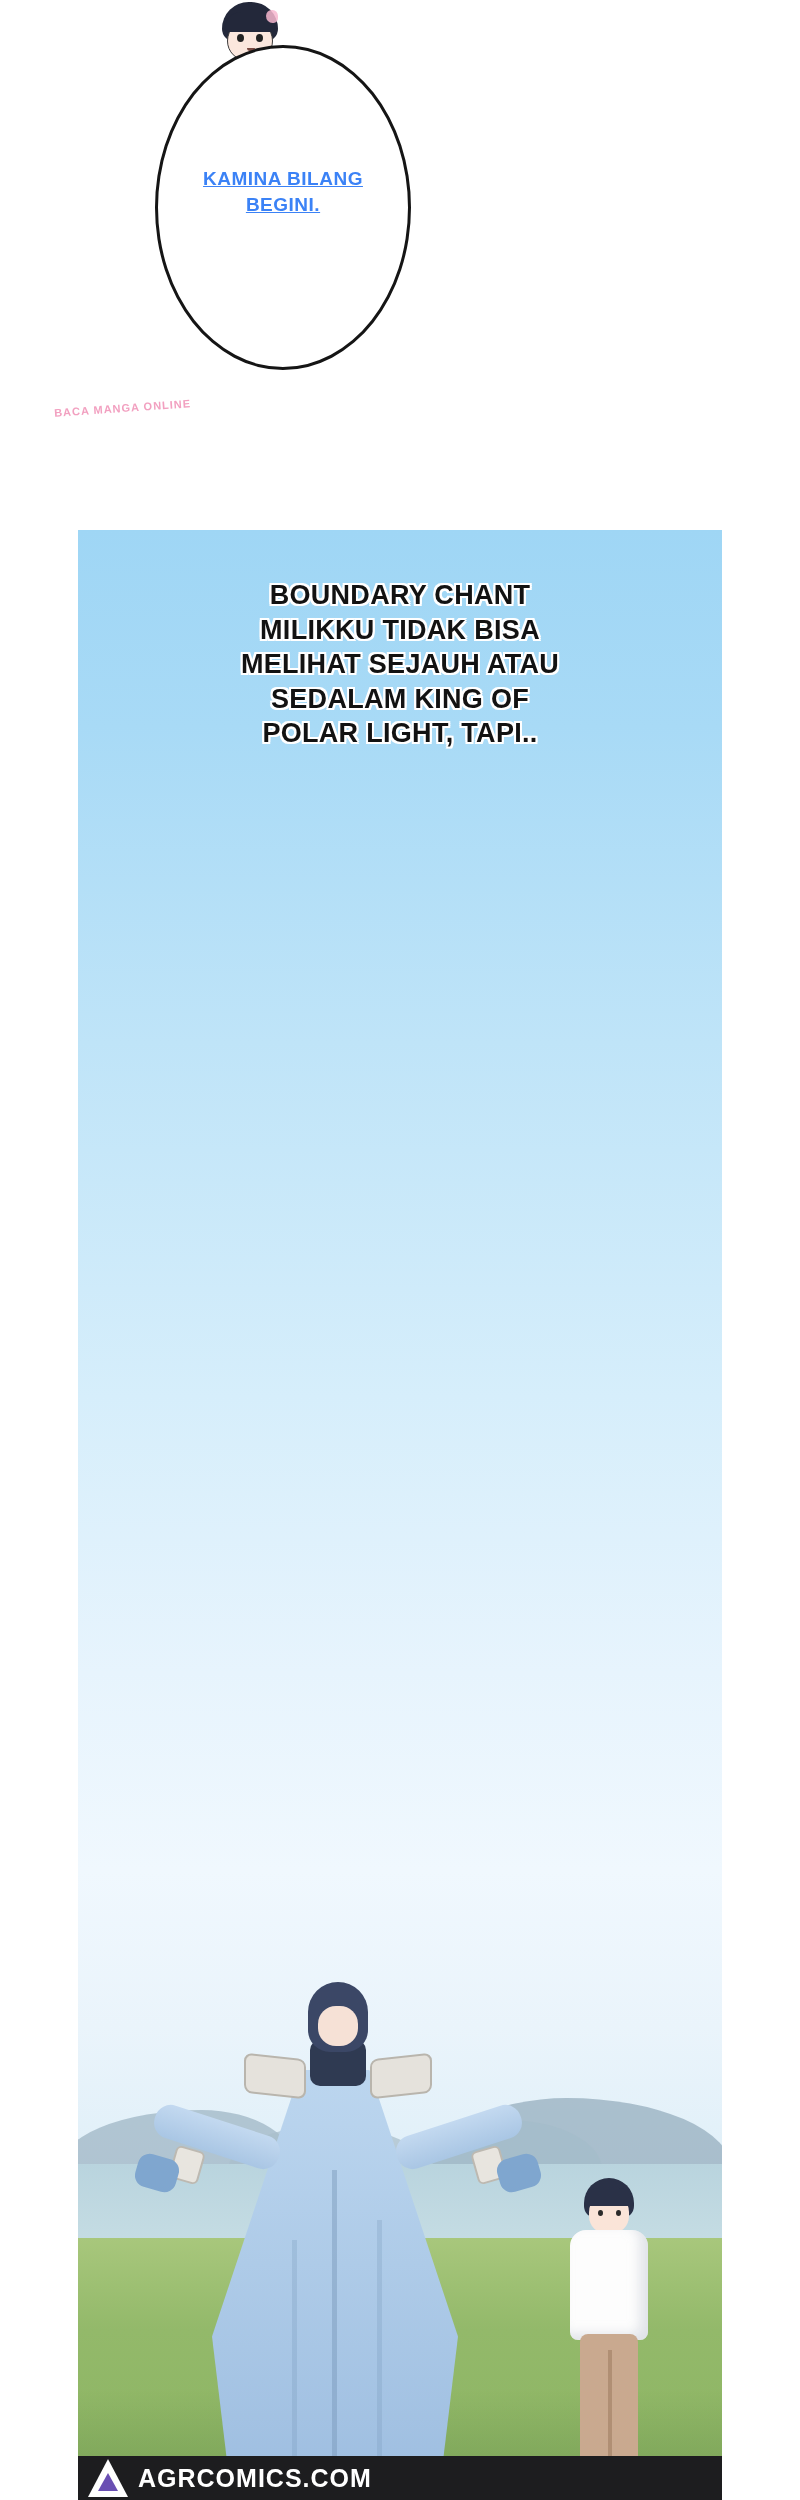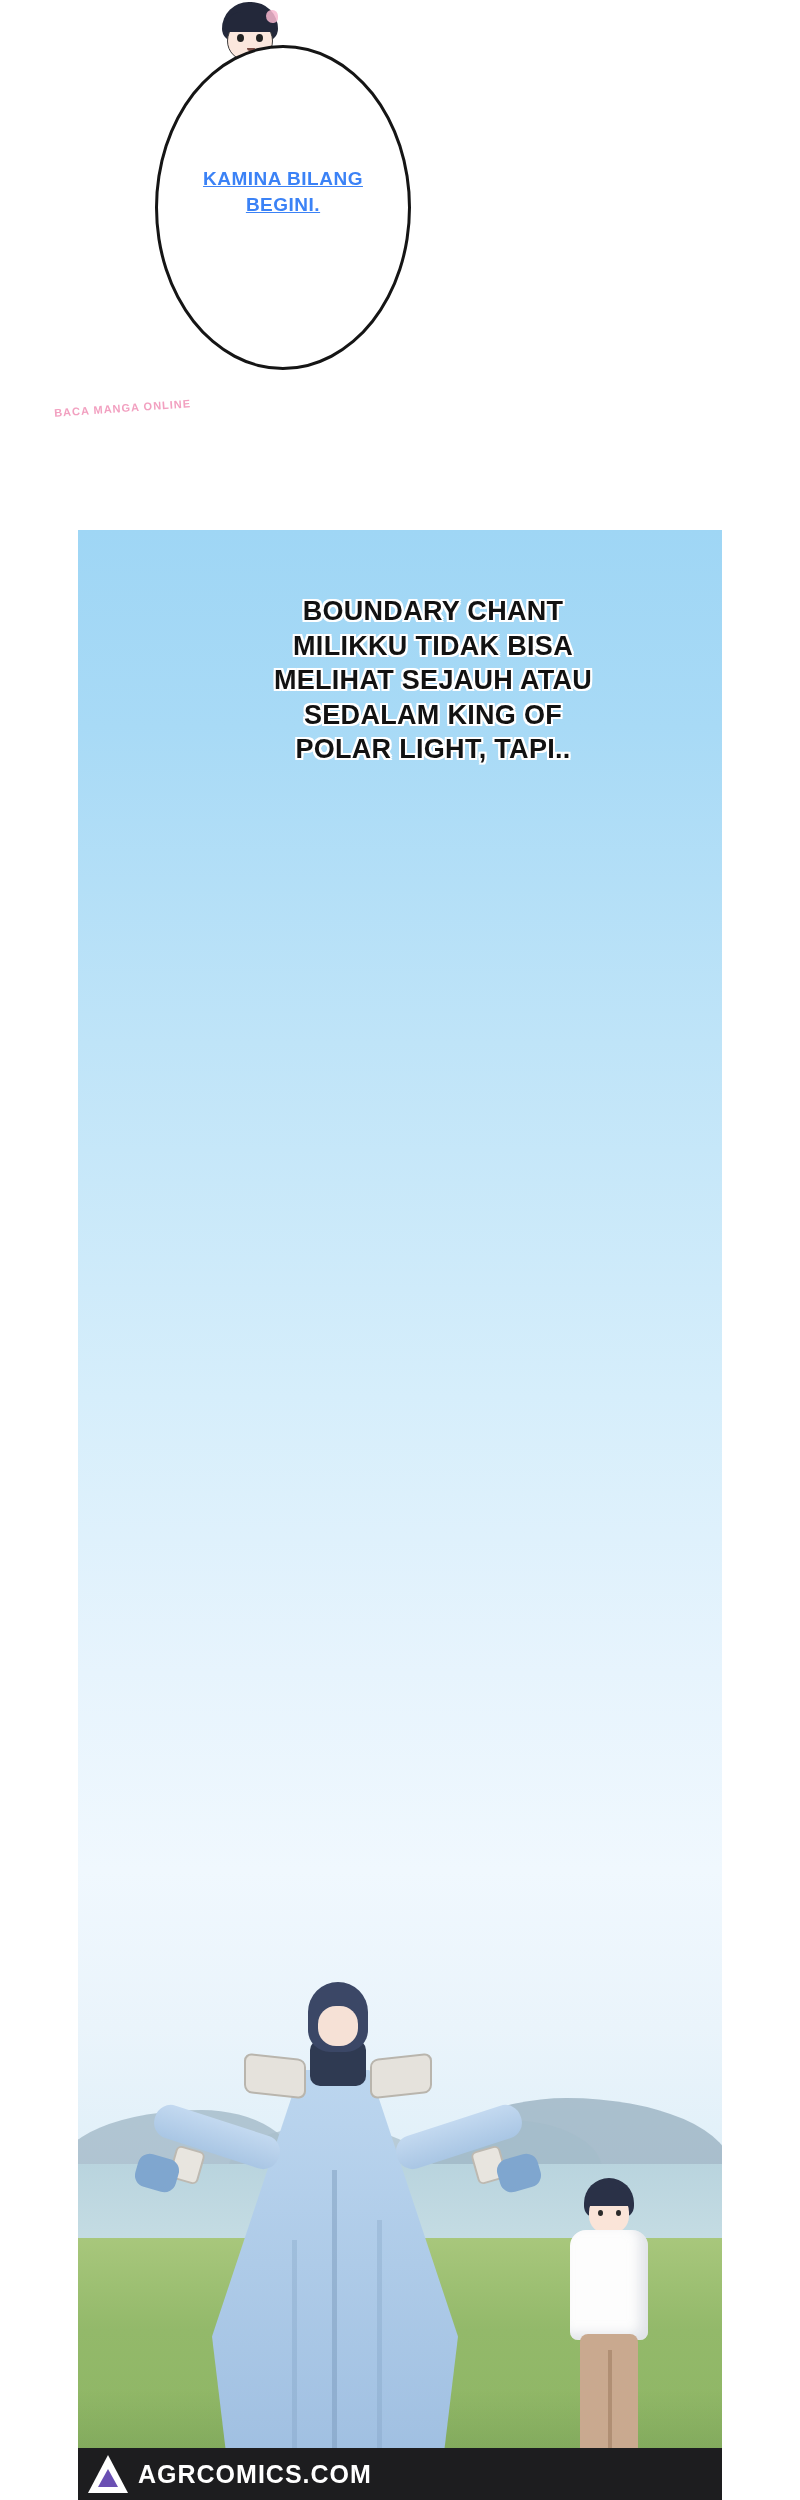--- a/index.html
+++ b/index.html
@@ -182,21 +182,21 @@
     font-weight: 700;
     font-size: 27px;
     line-height: 1.28;
     color: #121212;
     white-space: pre-line;
     letter-spacing: 0.3px;
     text-shadow:
       -2px 0 #fff, 2px 0 #fff, 0 -2px #fff, 0 2px #fff,
       -2px -2px #fff, 2px -2px #fff, -2px 2px #fff, 2px 2px #fff;
   }
-  .sky-text.block1 { top: 64px; padding-left: 33px; }
+  .sky-text.block1 { top: 48px; }
   .sky-text.block2 { top: 402px; }
 
   
   .mountains {
     position: absolute;
     left: 0;
     bottom: 330px;
     width: 100%;
     height: 120px;
   }
@@ -404,21 +404,21 @@
     height: 110px;
     background: #b08f74;
   }
 
   
   .bottom-banner {
     position: absolute;
     left: 78px;
     bottom: 0;
     width: 644px;
-    height: 52px;
+    height: 44px;
     background: #1d1d1f;
     display: flex;
     align-items: center;
     padding-left: 10px;
     box-sizing: border-box;
   }
   .banner-mark {
     width: 40px;
     height: 38px;
     background: #ffffff;

